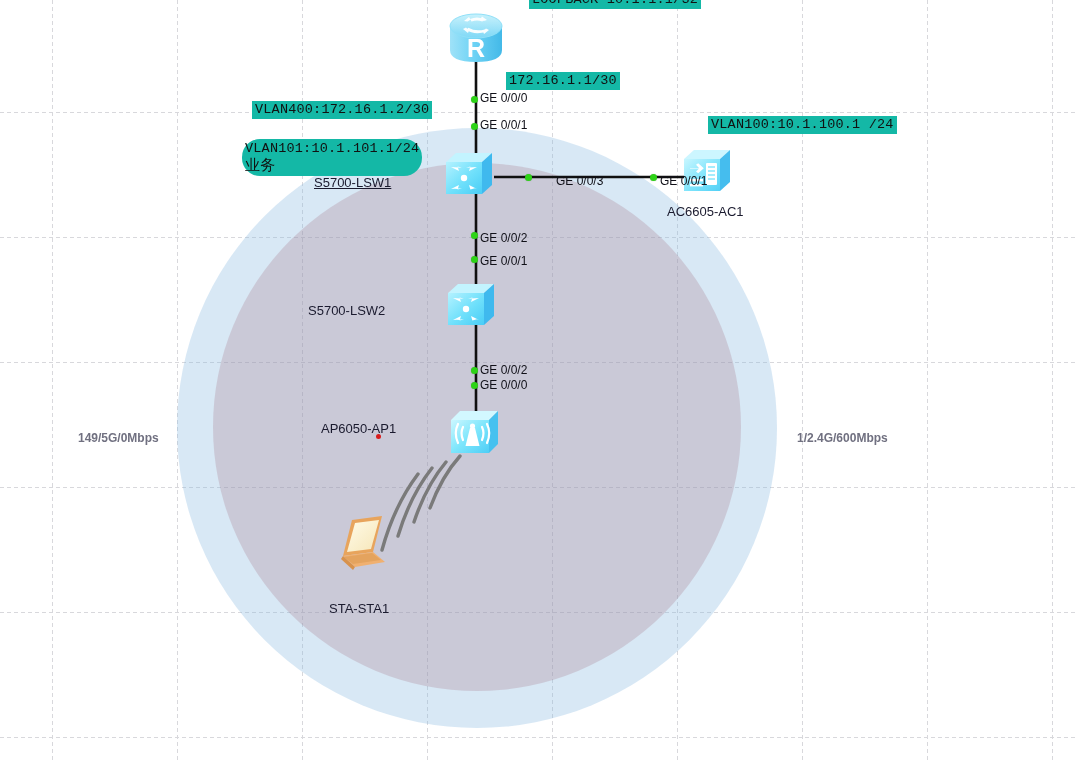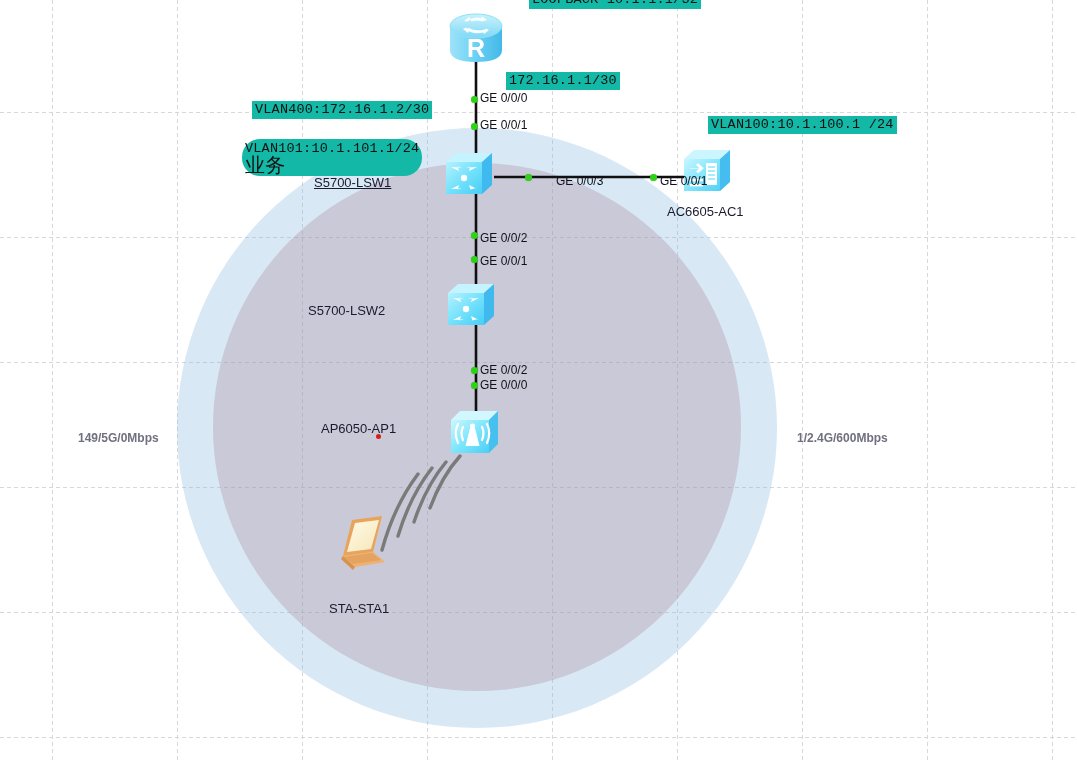--- a/index.html
+++ b/index.html
@@ -107,21 +107,21 @@
     padding: 1px 3px 2px 3px;
     line-height: 15px;
     z-index: 10;
   }
   .iplabel.two-line {
     line-height: 17px;
     border-radius: 18px;
   }
   .iplabel .cn {
     font-family: "DejaVu Sans", sans-serif;
-    font-size: 20px;
+    font-size: 15px;
     display: block;
   }
 
   
   .rate-text {
     position: absolute;
     font-family: "Liberation Sans", sans-serif;
     font-size: 12px;
     font-weight: bold;
     color: #707080;

